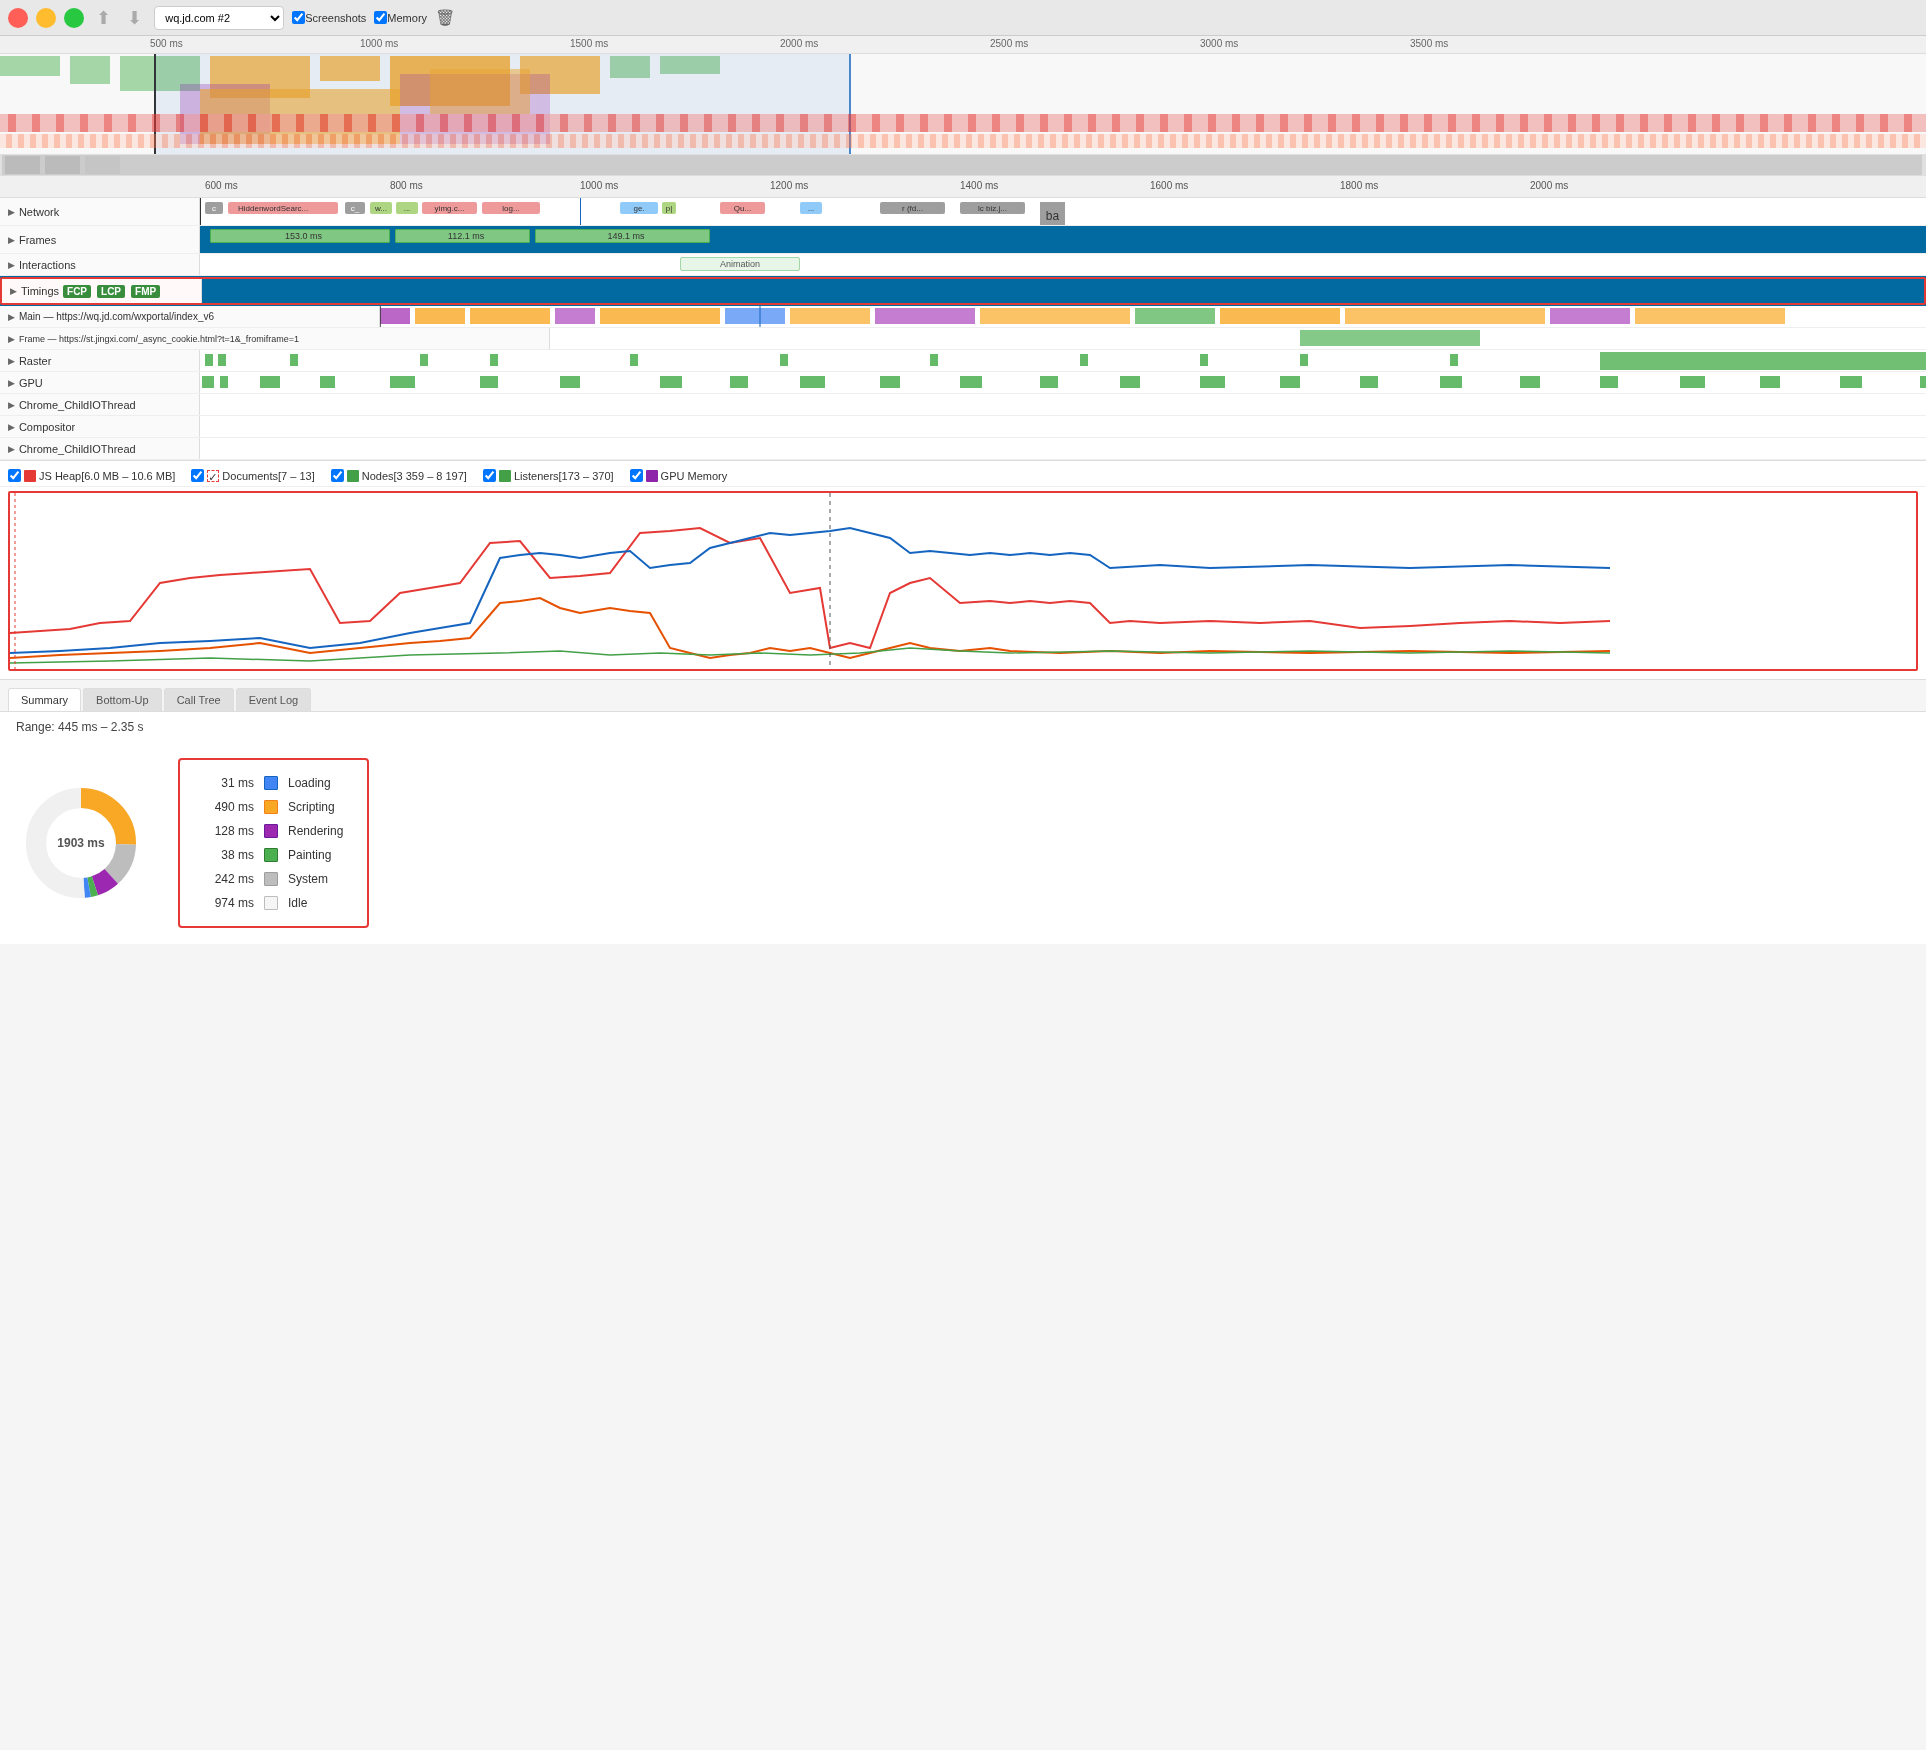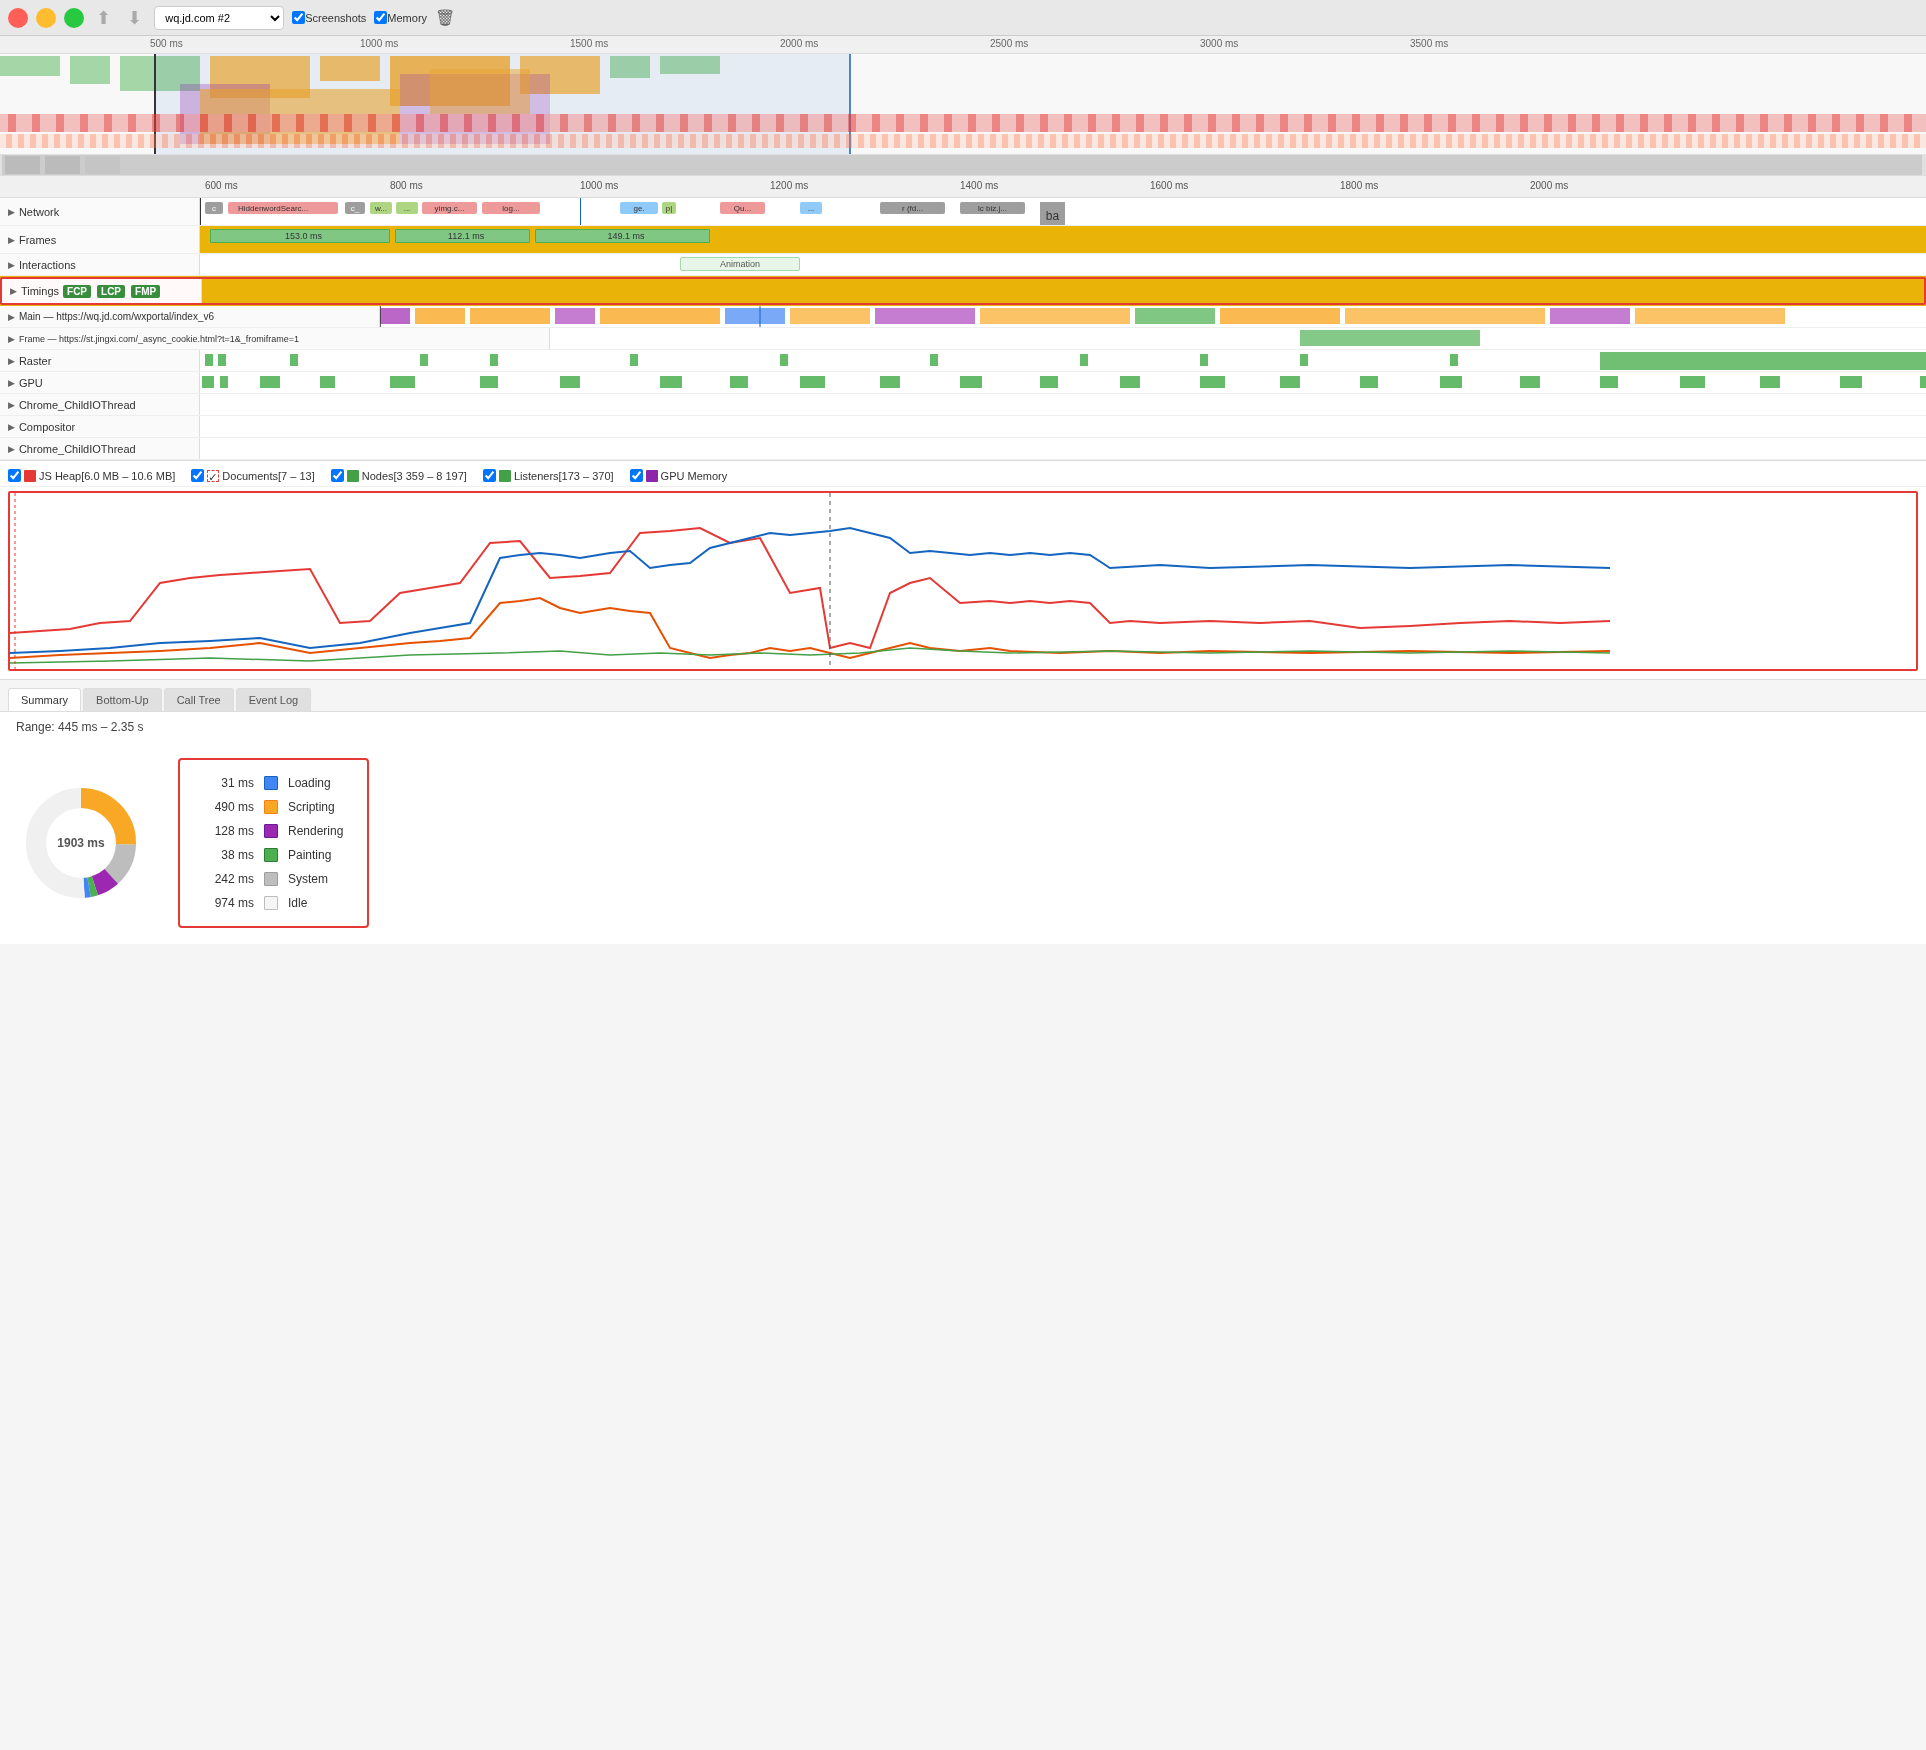--- a/index.html
+++ b/index.html
@@ -68,21 +68,21 @@
       top: 2px;
     }
     .overview-chart {
       position: relative;
       height: 122px;
       background: #fafafa;
     }
 
     
     .timeline-container {
-      background: #eab308;
+      background: #0369a1;
       border-bottom: 1px solid #ddd;
     }
     .timeline-ruler {
       display: flex;
       height: 20px;
       background: #f0f0f0;
       border-bottom: 1px solid #ddd;
       position: relative;
     }
     .timeline-track {

